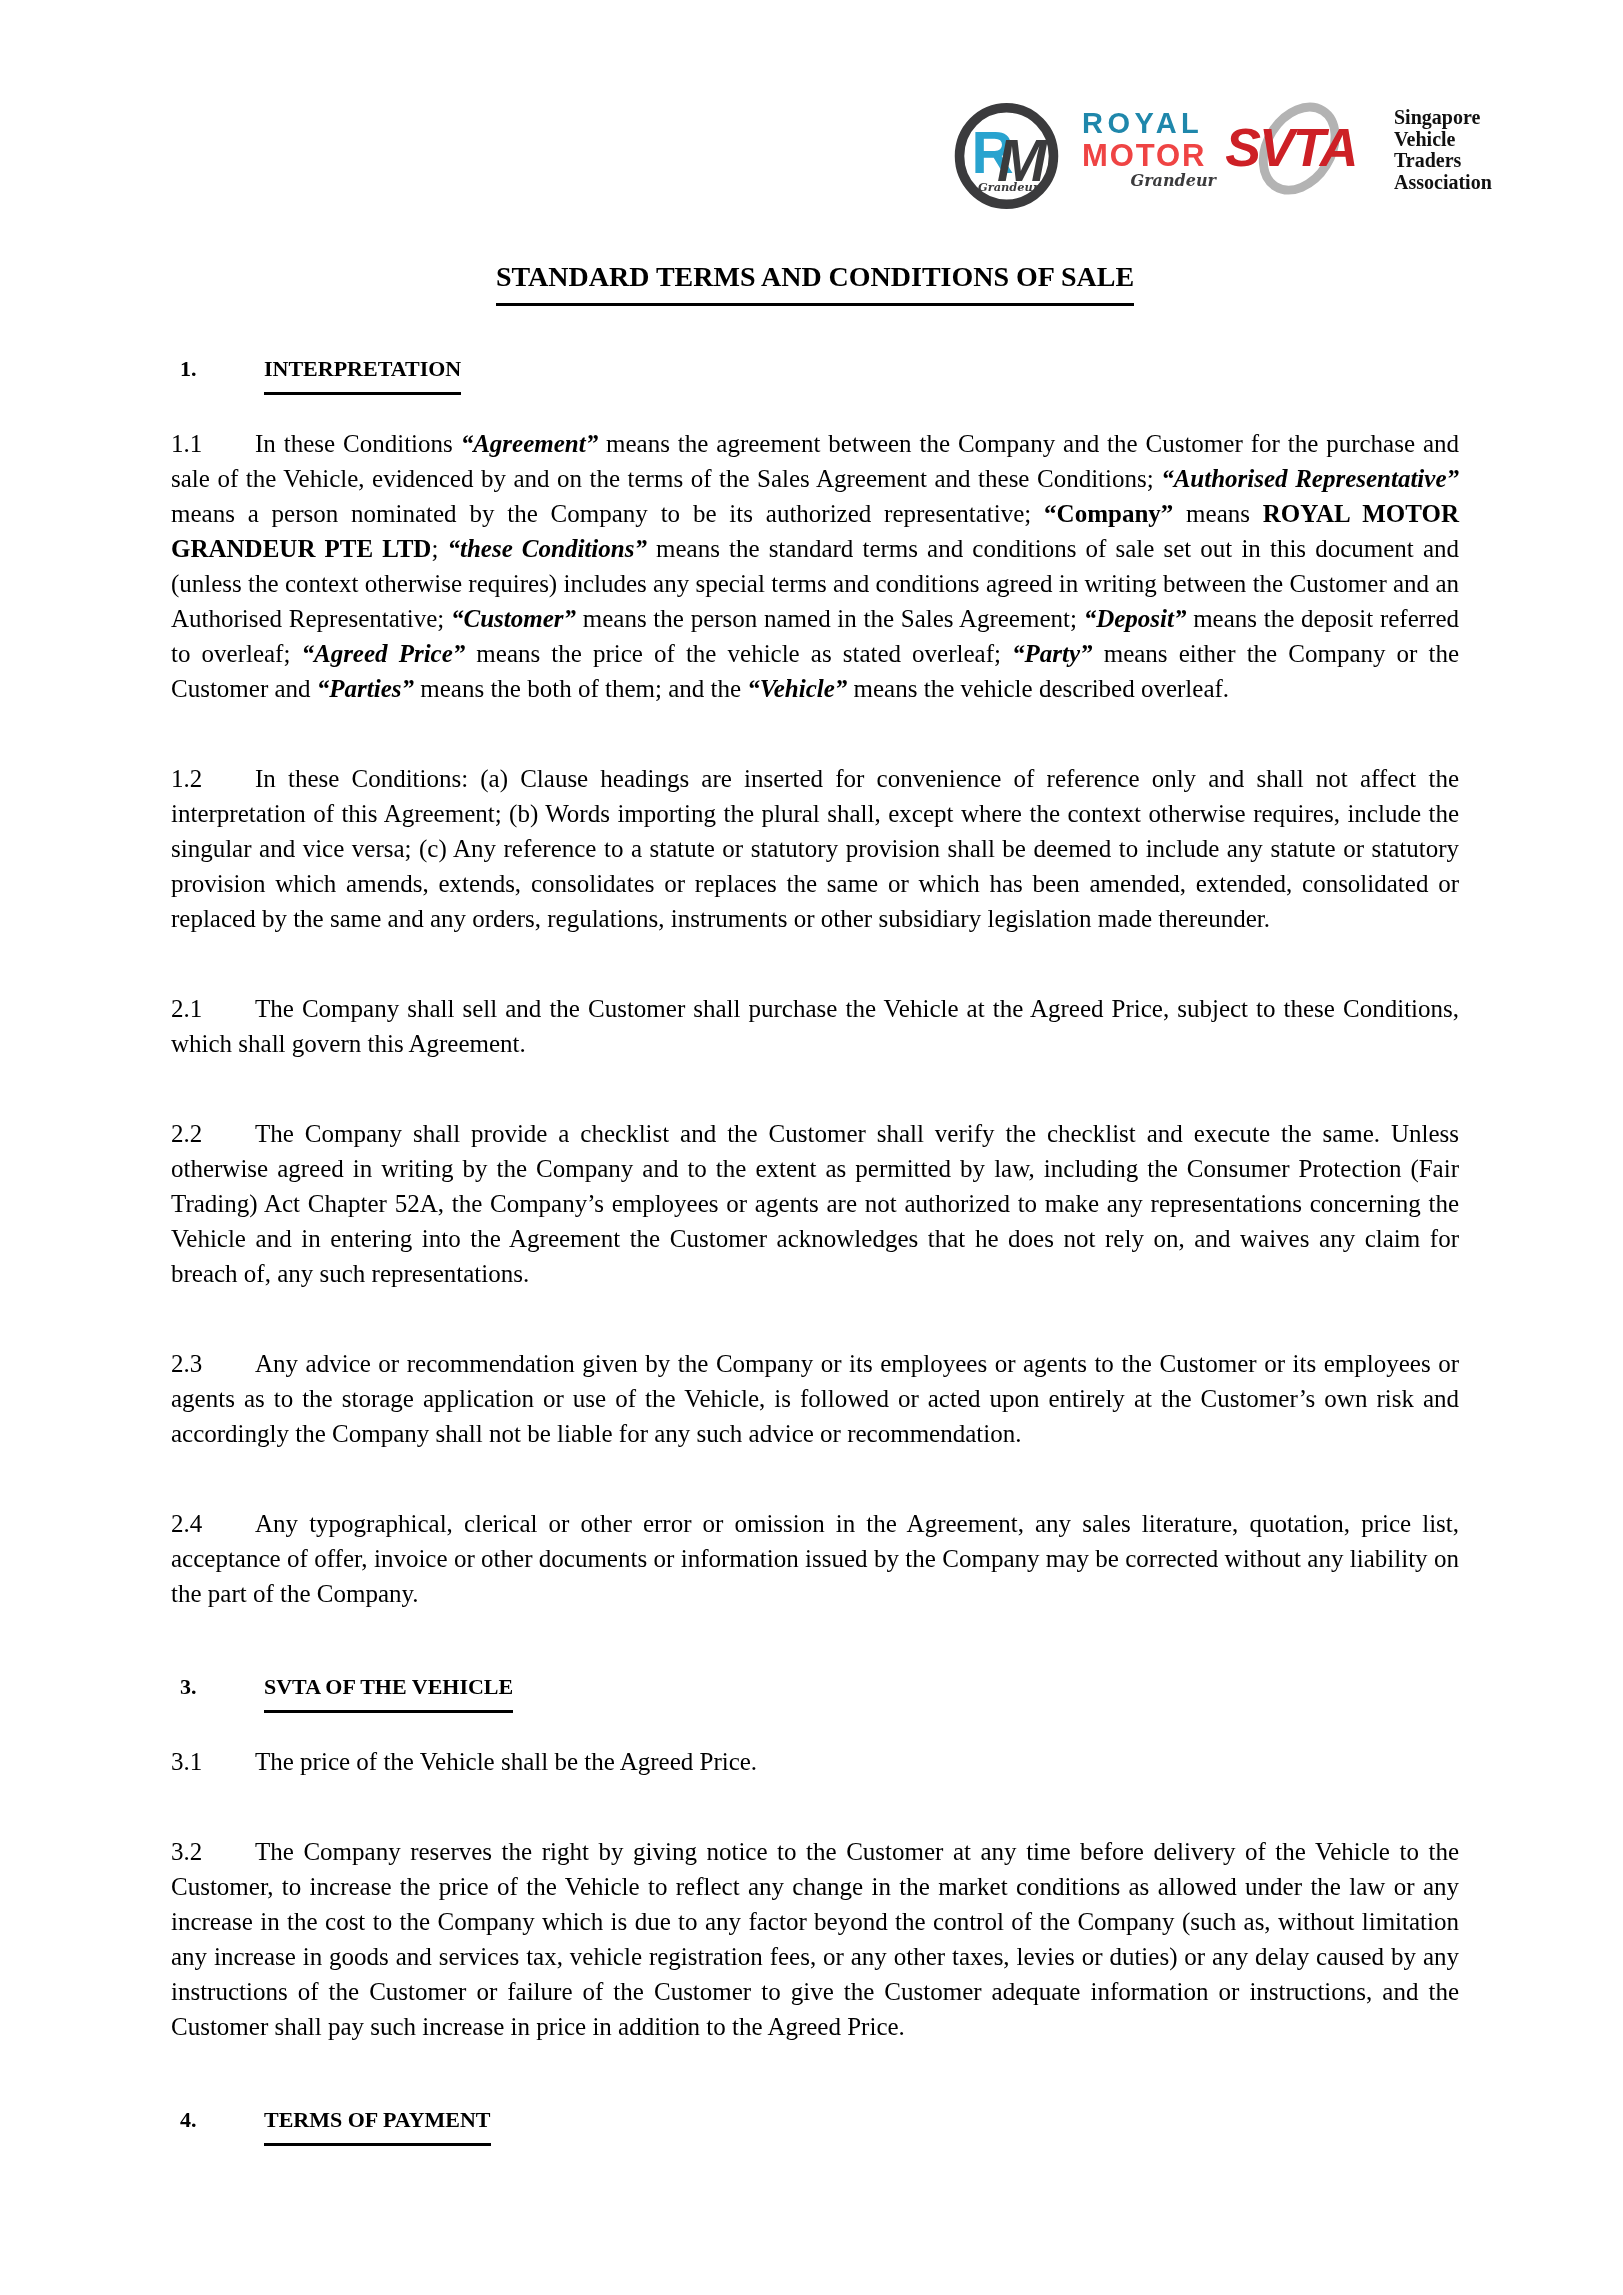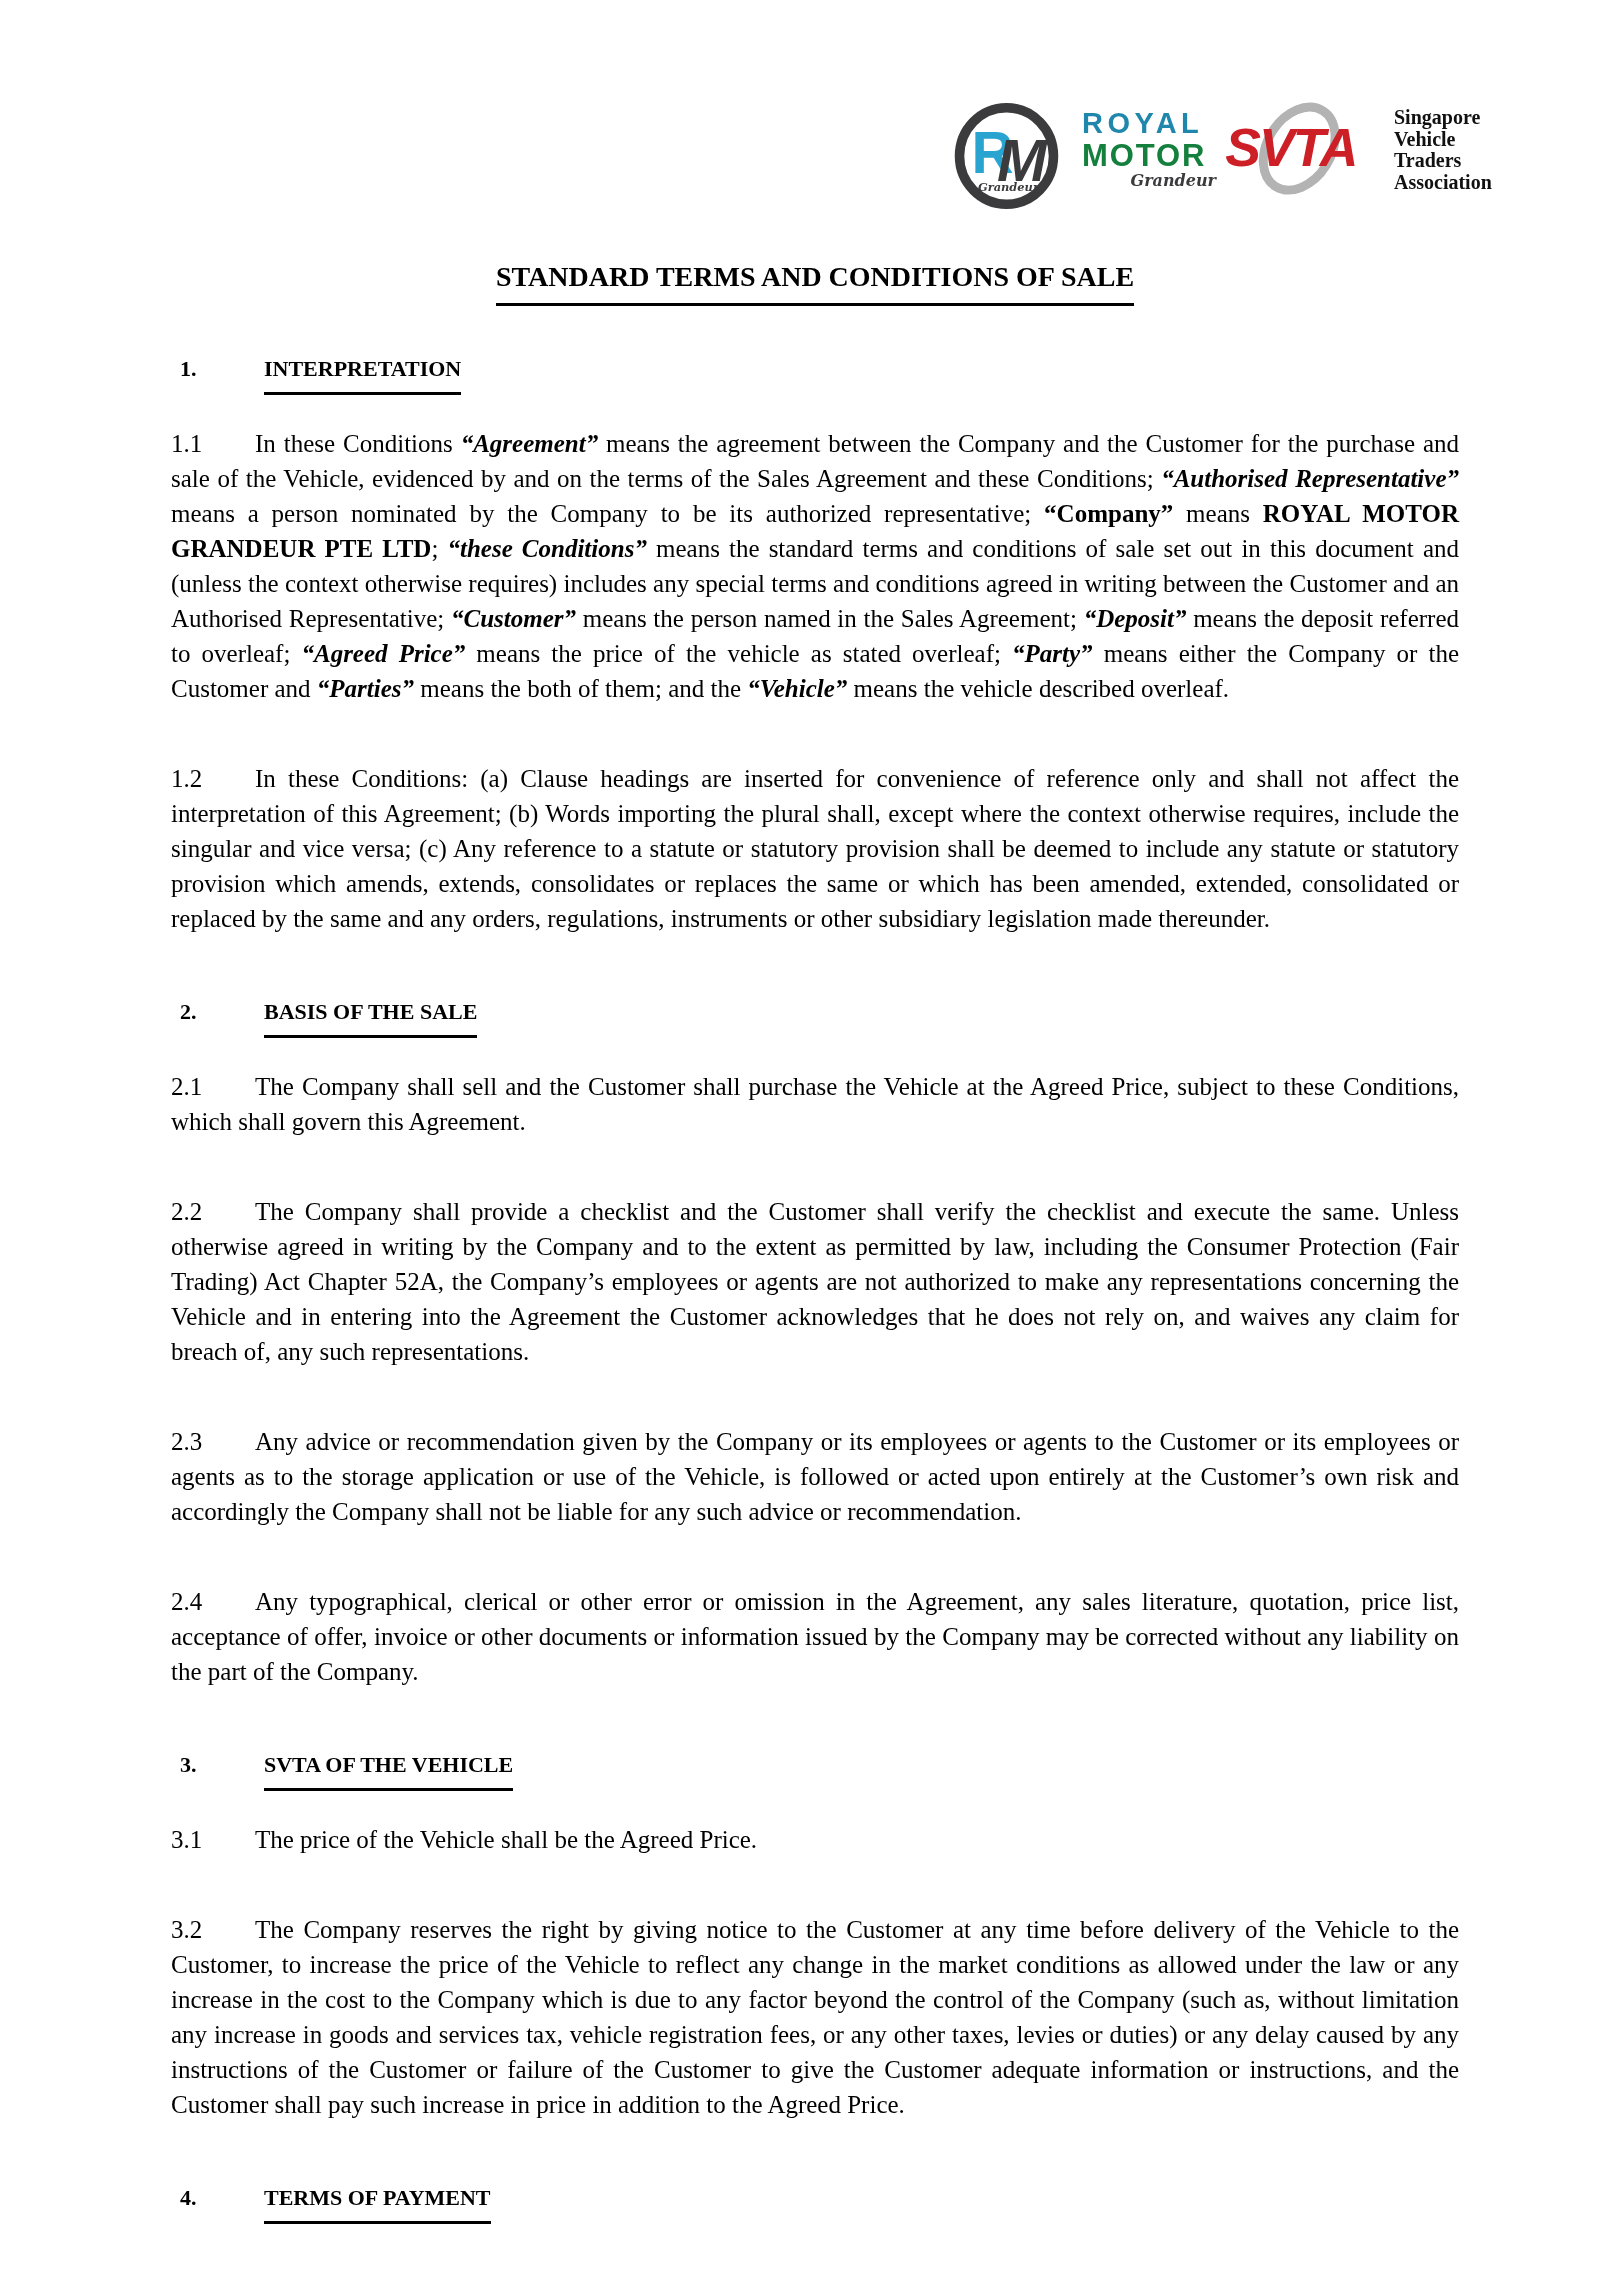--- a/index.html
+++ b/index.html
@@ -17,21 +17,21 @@
   .rm-logo{position:absolute;left:950px;top:102px;width:113px;height:108px;}
   .rm-wordmark{position:absolute;left:1082px;top:108px;width:143px;}
   .rm-royal{
     font-family:"Liberation Sans","DejaVu Sans",sans-serif;
     font-weight:bold;font-size:29px;line-height:31px;letter-spacing:4.5px;
     color:#1f87ab;
   }
   .rm-motor{
     font-family:"Liberation Sans","DejaVu Sans",sans-serif;
     font-weight:bold;font-size:31px;line-height:33px;letter-spacing:1.9px;
-    color:#15803d;
+    color:#ef4444;
   }
   .rm-script{
     font-style:italic;font-weight:bold;font-size:16px;line-height:18px;
     color:#3b3b3d;text-align:right;padding-right:9px;
     font-family:"DejaVu Serif",serif;
   }
   .svta-logo{position:absolute;left:1224px;top:100px;width:144px;height:101px;}
   .svta-text{
     position:absolute;left:1374px;top:107px;width:204px;
     font-family:"Liberation Serif",serif;font-weight:bold;
@@ -110,23 +110,20 @@
       </h2>
       <p class="clause">
         <span class="clause-num">1.1</span><span class="clause-body"><span>In these Conditions </span><span class="seg-bi">“Agreement”</span><span> means the agreement between the Company and the Customer for the purchase and sale of the Vehicle, evidenced by and on the terms of the Sales Agreement and these Conditions; </span><span class="seg-bi">“Authorised Representative”</span><span> means a person nominated by the Company to be its authorized representative; </span><span class="seg-b">“Company”</span><span> means </span><span class="seg-b">ROYAL MOTOR GRANDEUR PTE LTD</span><span>; </span><span class="seg-bi">“these Conditions”</span><span> means the standard terms and conditions of sale set out in this document and (unless the context otherwise requires) includes any special terms and conditions agreed in writing between the Customer and an Authorised Representative; </span><span class="seg-bi">“Customer”</span><span> means the person named in the Sales Agreement; </span><span class="seg-bi">“Deposit”</span><span> means the deposit referred to overleaf; </span><span class="seg-bi">“Agreed Price”</span><span> means the price of the vehicle as stated overleaf; </span><span class="seg-bi">“Party”</span><span> means either the Company or the Customer and </span><span class="seg-bi">“Parties”</span><span> means the both of them; and the </span><span class="seg-bi">“Vehicle”</span><span> means the vehicle described overleaf.</span></span>
       </p>
       <p class="clause">
         <span class="clause-num">1.2</span><span class="clause-body"><span>In these Conditions: (a) Clause headings are inserted for convenience of reference only and shall not affect the interpretation of this Agreement; (b) Words importing the plural shall, except where the context otherwise requires, include the singular and vice versa; (c) Any reference to a statute or statutory provision shall be deemed to include any statute or statutory provision which amends, extends, consolidates or replaces the same or which has been amended, extended, consolidated or replaced by the same and any orders, regulations, instruments or other subsidiary legislation made thereunder.</span></span>
       </p>
     </section>
 
     <section>
-      <h2 class="section-heading">
-        <span class="clause-num">2.</span><span class="u">BASIS OF THE SALE</span>
-      </h2>
       <p class="clause">
         <span class="clause-num">2.1</span><span class="clause-body"><span>The Company shall sell and the Customer shall purchase the Vehicle at the Agreed Price, subject to these Conditions, which shall govern this Agreement.</span></span>
       </p>
       <p class="clause">
         <span class="clause-num">2.2</span><span class="clause-body"><span>The Company shall provide a checklist and the Customer shall verify the checklist and execute the same. Unless otherwise agreed in writing by the Company and to the extent as permitted by law, including the Consumer Protection (Fair Trading) Act Chapter 52A, the Company’s employees or agents are not authorized to make any representations concerning the Vehicle and in entering into the Agreement the Customer acknowledges that he does not rely on, and waives any claim for breach of, any such representations.</span></span>
       </p>
       <p class="clause">
         <span class="clause-num">2.3</span><span class="clause-body"><span>Any advice or recommendation given by the Company or its employees or agents to the Customer or its employees or agents as to the storage application or use of the Vehicle, is followed or acted upon entirely at the Customer’s own risk and accordingly the Company shall not be liable for any such advice or recommendation.</span></span>
       </p>
       <p class="clause">

